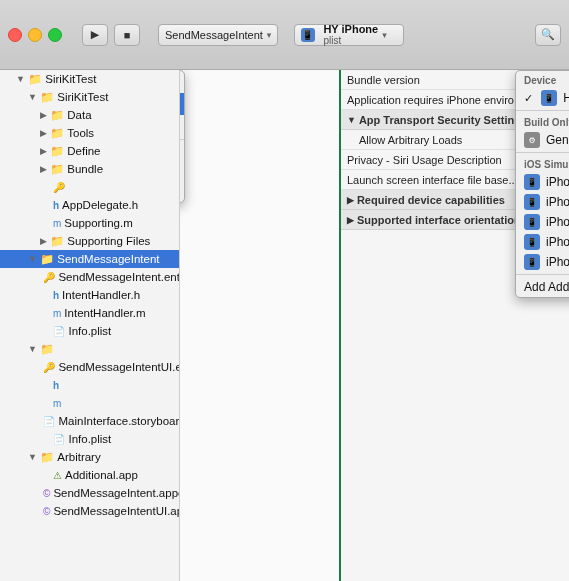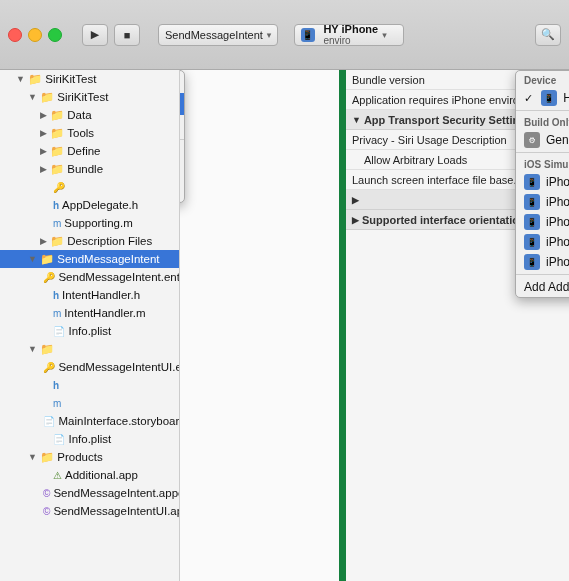--- a/index.html
+++ b/index.html
@@ -300,21 +300,21 @@
     <span>SendMessageIntent</span>
     <span style="font-size:9px;color:#666;">▾</span>
   </div>
 
   <div style="width:4px;"></div>
 
   <div class="scheme-selector" style="min-width:110px;">
     <div class="device-icon" style="width:14px;height:14px;">📱</div>
     <div class="device-info">
       <span class="device-name">HY iPhone</span>
-      <span class="device-sub">enviro</span>
+      <span class="device-sub">plist</span>
     </div>
     <span style="font-size:9px;color:#666;">▾</span>
   </div>
 
   <div class="toolbar-spacer"></div>
 
   <div class="toolbar-icon-btn">
     <span>🔍</span>
   </div>
 </div>
@@ -363,21 +363,21 @@
       <span>AppDelegate.h</span>
     </div>
     <div class="tree-item indent-3">
       <span style="width:10px;"></span>
       <span class="m-icon">m</span>
       <span>Supporting.m</span>
     </div>
     <div class="tree-item indent-3">
       <span class="triangle-icon">▶</span>
       <span class="folder-icon">📁</span>
-      <span>Description Files</span>
+      <span>Supporting Files</span>
     </div>
 
     <div class="tree-item indent-2 selected">
       <span class="triangle-icon">▼</span>
       <span class="folder-icon">📁</span>
       <span>SendMessageIntent</span>
     </div>
     <div class="tree-item indent-3">
       <span style="width:10px;"></span>
       <span class="entitle-icon">🔑</span>
@@ -423,42 +423,42 @@
     </div>
     <div class="tree-item indent-3">
       <span style="width:10px;"></span>
       <span class="plist-icon">📄</span>
       <span>Info.plist</span>
     </div>
 
     <div class="tree-item indent-2">
       <span class="triangle-icon">▼</span>
       <span class="folder-icon">📁</span>
-      <span>Products</span>
+      <span>Arbitrary</span>
     </div>
     <div class="tree-item indent-3">
       <span style="width:10px;"></span>
       <span class="app-icon">⚠</span>
       <span>Additional.app</span>
     </div>
     <div class="tree-item indent-3">
       <span style="width:10px;"></span>
       <span class="appex-icon">©</span>
       <span>SendMessageIntent.appex</span>
     </div>
     <div class="tree-item indent-3">
       <span style="width:10px;"></span>
       <span class="appex-icon">©</span>
       <span>SendMessageIntentUI.appex</span>
     </div>
   </div>
 
   <div class="content">
 
-    <div style="position:absolute;right:0;top:0;width:230px;bottom:0;background:#f5f5f5;border-left:7px solid #15803d;z-index:1;">
+    <div style="position:absolute;right:0;top:0;width:230px;bottom:0;background:#f5f5f5;border-left:2px solid #15803d;z-index:1;">
       <div class="settings-row">
         <span>Bundle version</span>
         <div class="stepper">
           <div class="stepper-up">▴</div>
           <div class="stepper-down">▾</div>
         </div>
       </div>
       <div class="settings-row">
         <span>Application requires iPhone enviro...</span>
         <div class="stepper">
@@ -468,42 +468,43 @@
       </div>
       <div class="settings-row-header">
         <span class="triangle">▼</span>
         <span>App Transport Security Settin...</span>
         <div class="stepper" style="margin-left:auto;">
           <div class="stepper-up">▴</div>
           <div class="stepper-down">▾</div>
         </div>
       </div>
       <div class="settings-row">
-        <span>Privacy - Siri Usage Description</span>
+        <span style="padding-left:12px;">Allow Arbitrary Loads</span>
         <div class="stepper">
           <div class="stepper-up">▴</div>
           <div class="stepper-down">▾</div>
         </div>
       </div>
       <div class="settings-row">
-        <span style="padding-left:12px;">Allow Arbitrary Loads</span>
+        <span>Privacy - Siri Usage Description</span>
         <div class="stepper">
           <div class="stepper-up">▴</div>
           <div class="stepper-down">▾</div>
         </div>
       </div>
       <div class="settings-row">
         <span>Launch screen interface file base...</span>
         <div class="stepper">
           <div class="stepper-up">▴</div>
           <div class="stepper-down">▾</div>
         </div>
       </div>
       <div class="settings-row-header">
         <span class="triangle">▶</span>
+        <span>Required device capabilities</span>
       </div>
       <div class="settings-row-header">
         <span class="triangle">▶</span>
         <span>Supported interface orientations</span>
       </div>
     </div>
 
     <div style="position:absolute;top:0;left:0;right:0;bottom:0;z-index:15;pointer-events:none;">
 
       <div class="scheme-dropdown" style="top:0;left:-180px;">

